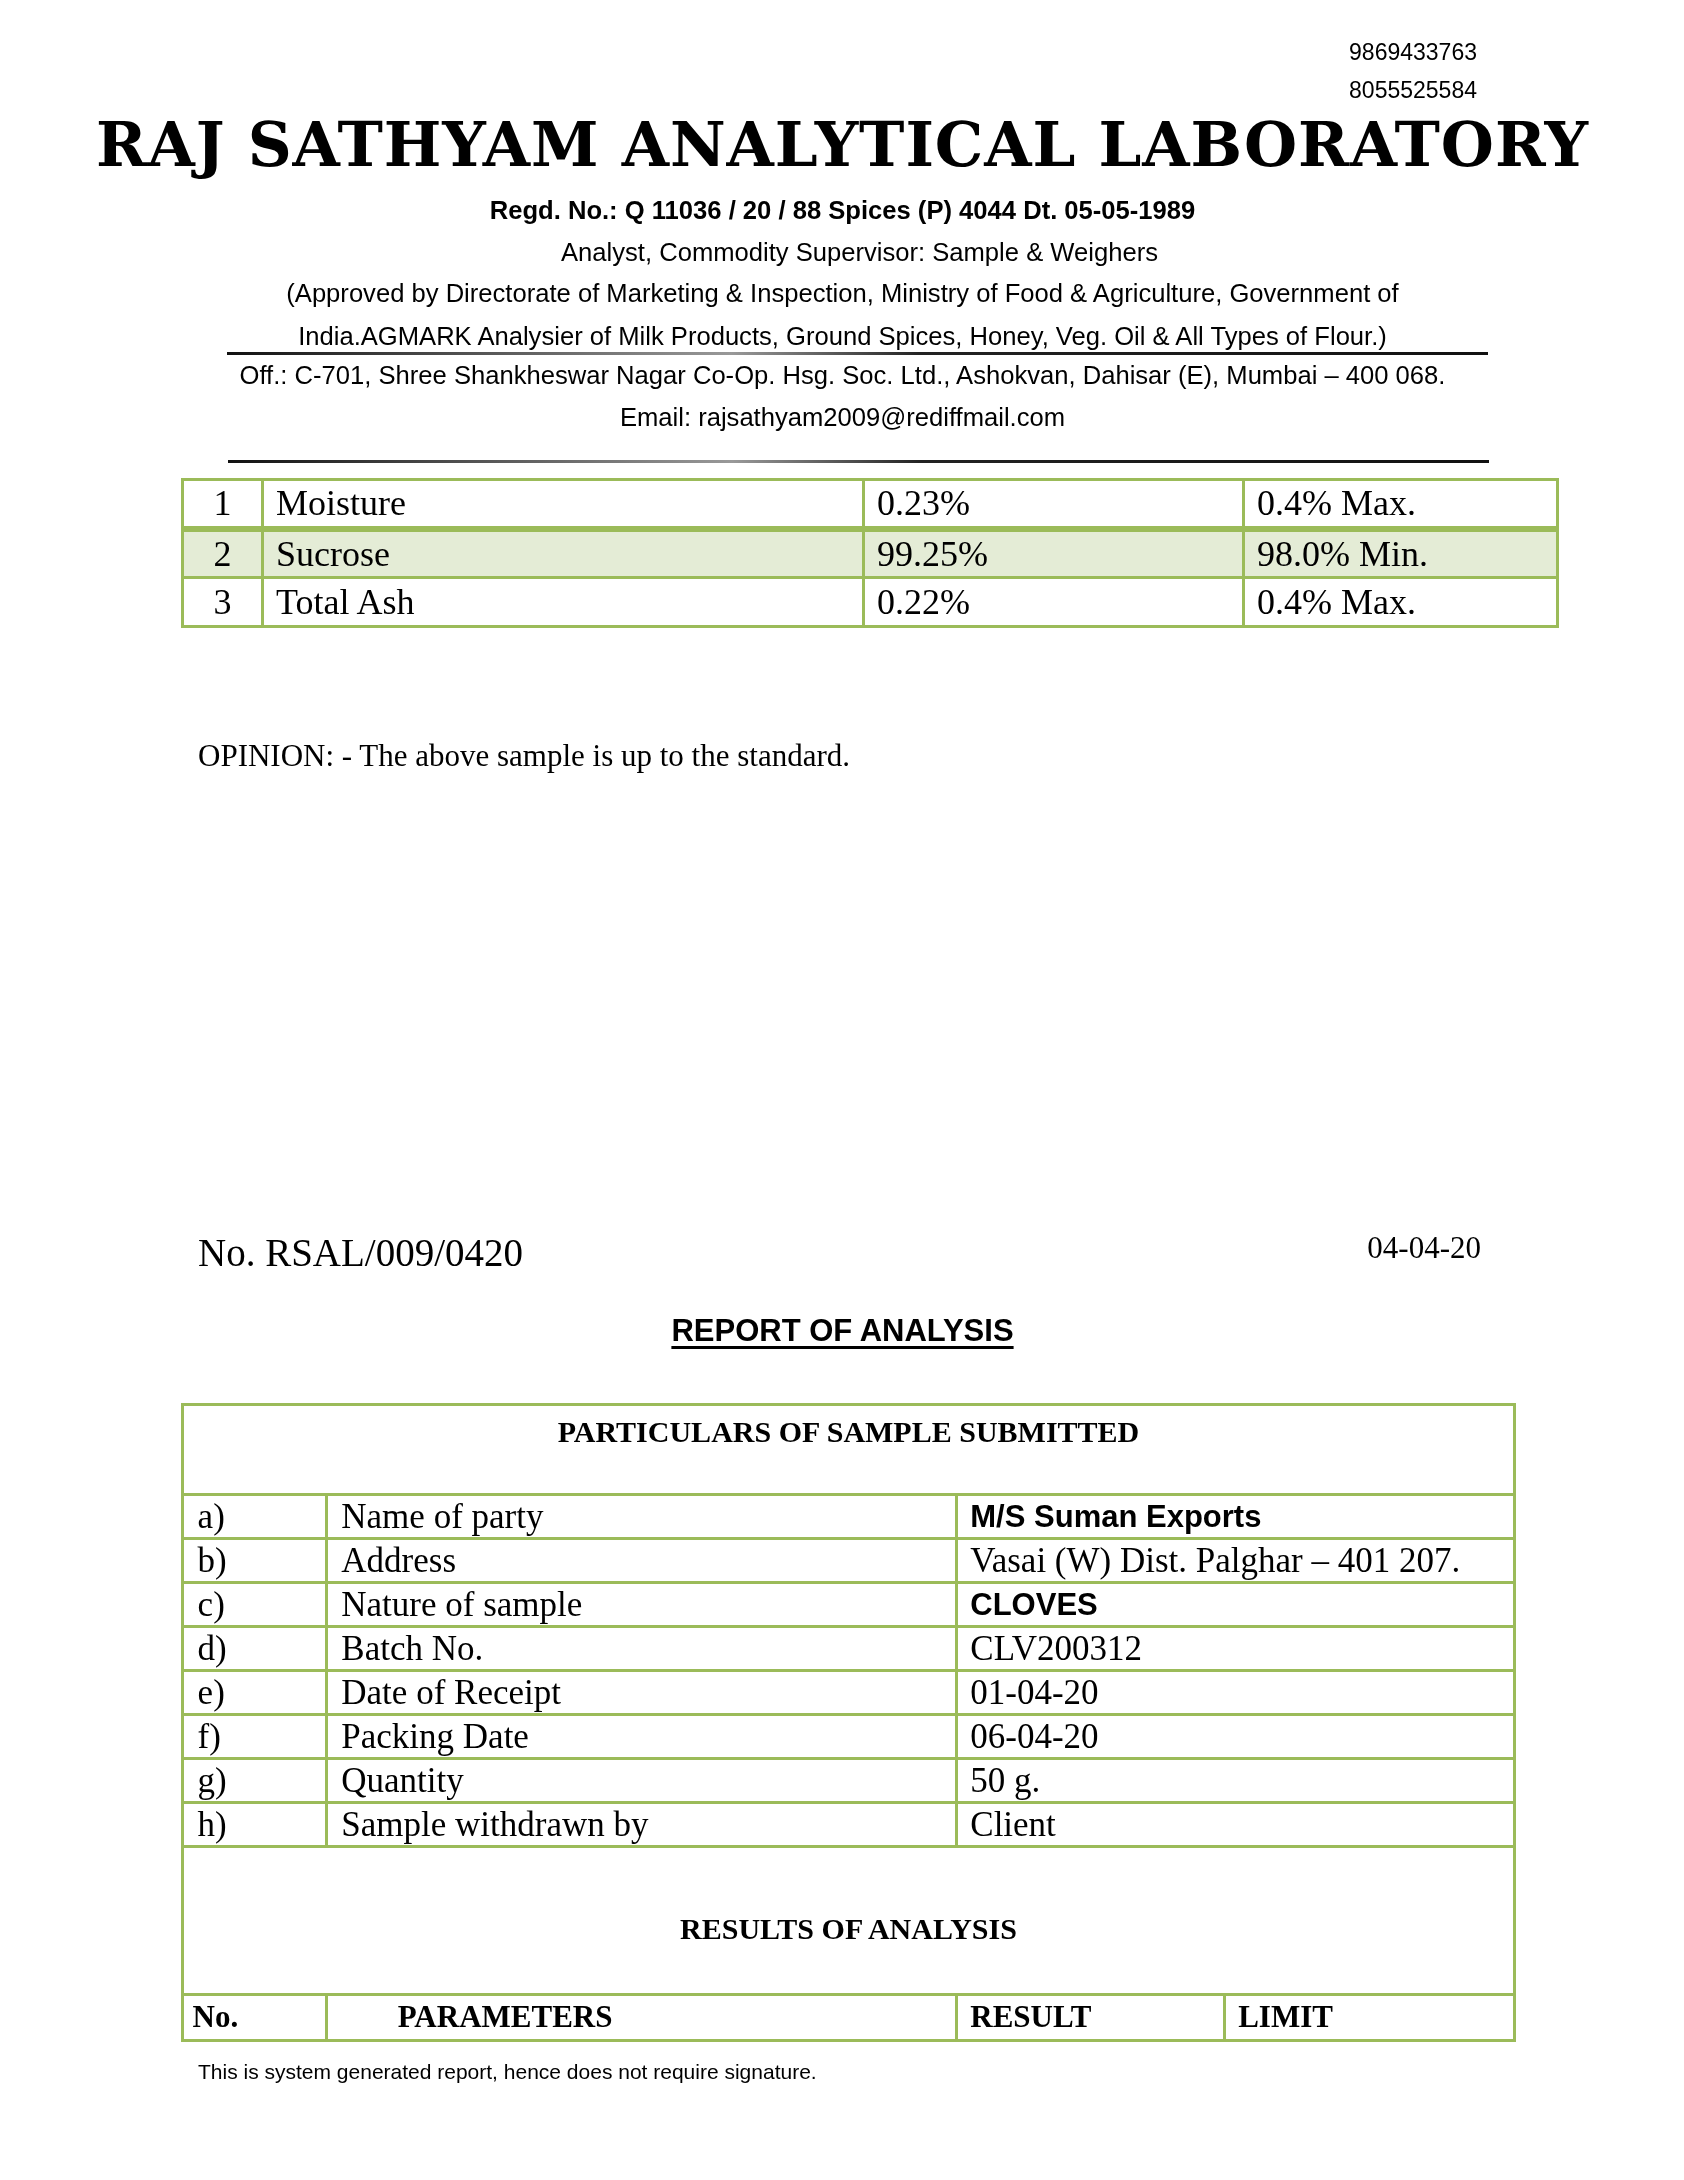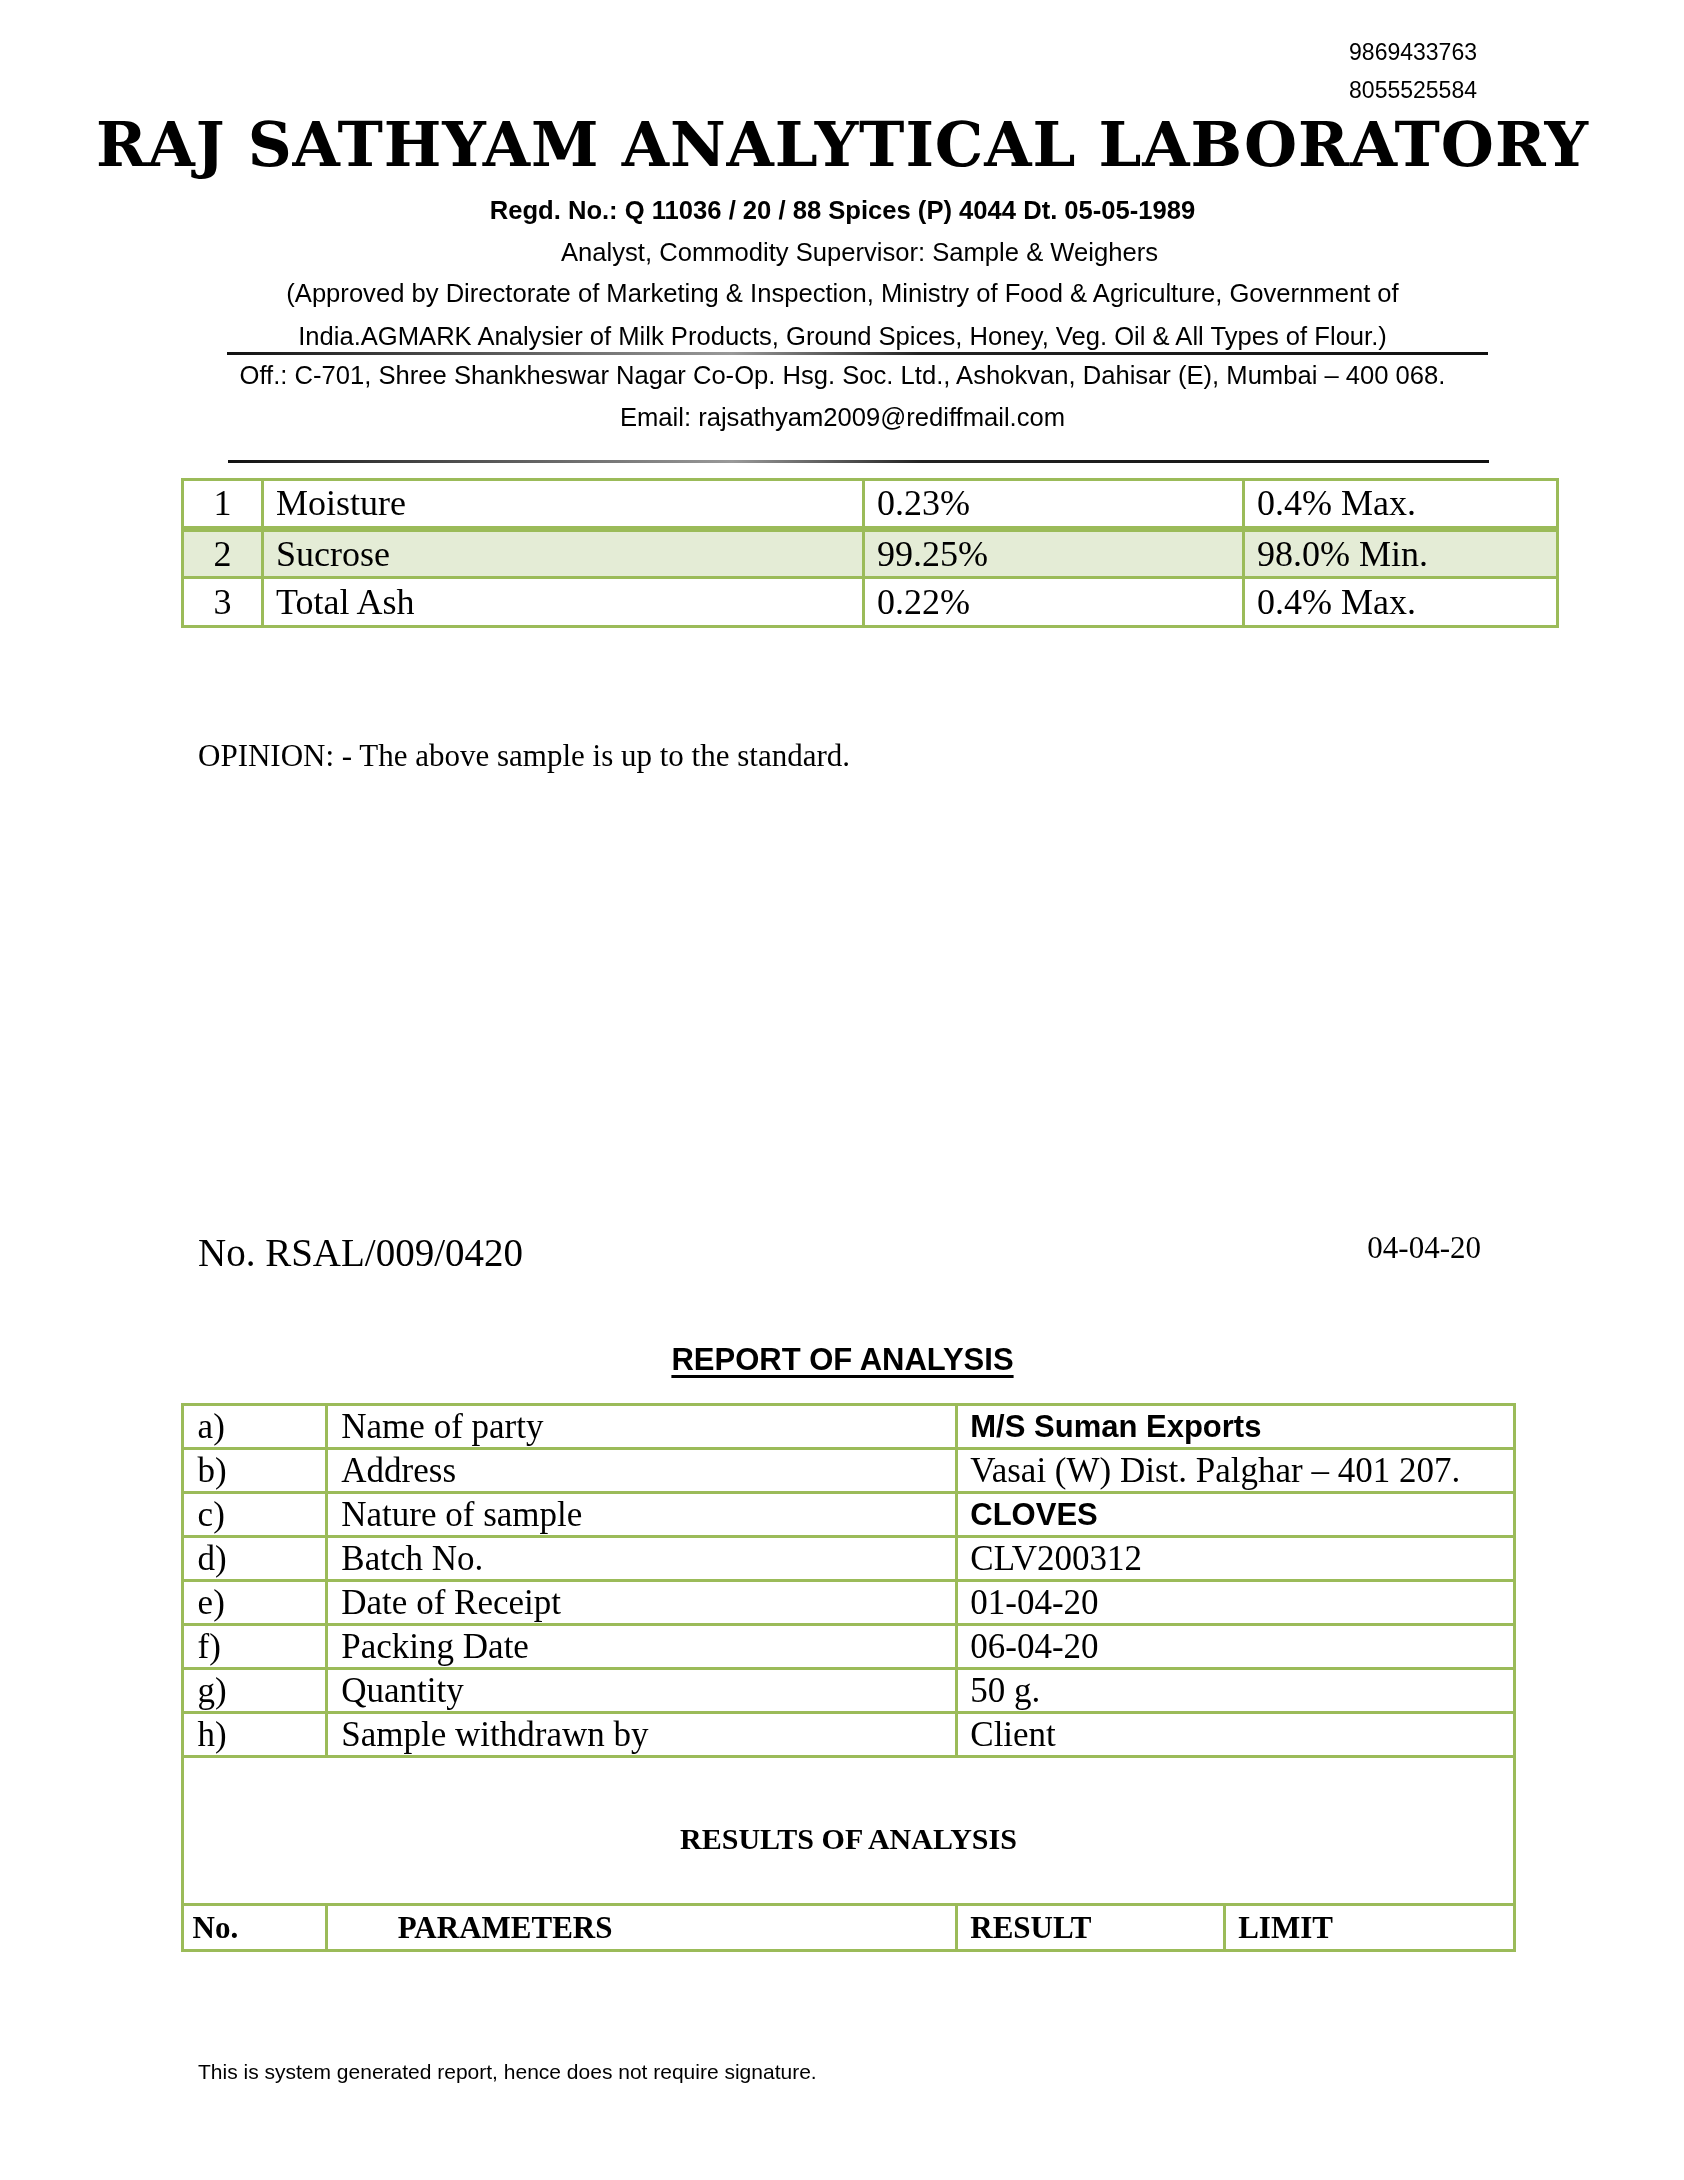--- a/index.html
+++ b/index.html
@@ -35,21 +35,21 @@
   #results-table tr.thick td { border-top-width: 6.8px; }
   #results-table td.no { width: 77px; text-align: center; }
   #results-table td.param { width: 586px; padding-left: 12px; }
   #results-table td.result { width: 365px; padding-left: 12px; }
   #results-table td.limit { padding-left: 12px; }
 
   #opinion { left: 198px; top: 738px; font-size: 31px; }
 
   #report-no { left: 198px; top: 1230px; font-size: 39px; }
   #report-date { right: 204px; top: 1230px; font-size: 31px; }
-  #report-heading { left: 0; width: 1685px; top: 1342px; text-align: center; font-family: "Liberation Sans", sans-serif;
+  #report-heading { left: 0; width: 1685px; top: 1313px; text-align: center; font-family: "Liberation Sans", sans-serif;
     font-weight: bold; font-size: 31px; text-decoration: underline; text-underline-offset: 5.1px; }
 
   #sample-table { left: 181px; top: 1403px; width: 1335px; font-family: "Liberation Serif", serif; font-size: 35px; }
   #sample-table td.section { height: 78px; text-align: center; font-weight: bold; font-size: 30px; vertical-align: top; padding-top: 8.5px; }
   #sample-table td.section.results { height: 128px; vertical-align: middle; padding-top: 17px; }
   #sample-table tr.row td { height: 41px; line-height: 41px; }
   #sample-table td.key { width: 95px; padding-left: 13.6px; }
   #sample-table td.label { width: 473px; padding-left: 13.6px; }
   #sample-table td.value { padding-left: 12px; }
   #sample-table td.value.bold { font-family: "Liberation Sans", sans-serif; font-weight: bold; font-size: 31px; }
@@ -101,20 +101,23 @@
   </table>
 
 <div id="opinion" class="abs serif">OPINION: - The above sample is up to the standard.</div>
 
 <div id="report-no" class="abs serif">No. RSAL/009/0420</div>
 <div id="report-date" class="abs serif">04-04-20</div>
 <div id="report-heading" class="abs">REPORT OF ANALYSIS</div>
 
 <table id="sample-table">
   <tbody>
+      <tr>
+    <td class="section" colspan="4">PARTICULARS OF SAMPLE SUBMITTED</td>
+  </tr>
   <tr class="row">
     <td class="key">a)</td>
     <td class="label">Name of party</td>
     <td class="value bold" colspan="2">M/S Suman Exports</td>
   </tr>
   <tr class="row">
     <td class="key">b)</td>
     <td class="label">Address</td>
     <td class="value" colspan="2">Vasai (W) Dist. Palghar – 401 207.</td>
   </tr>

